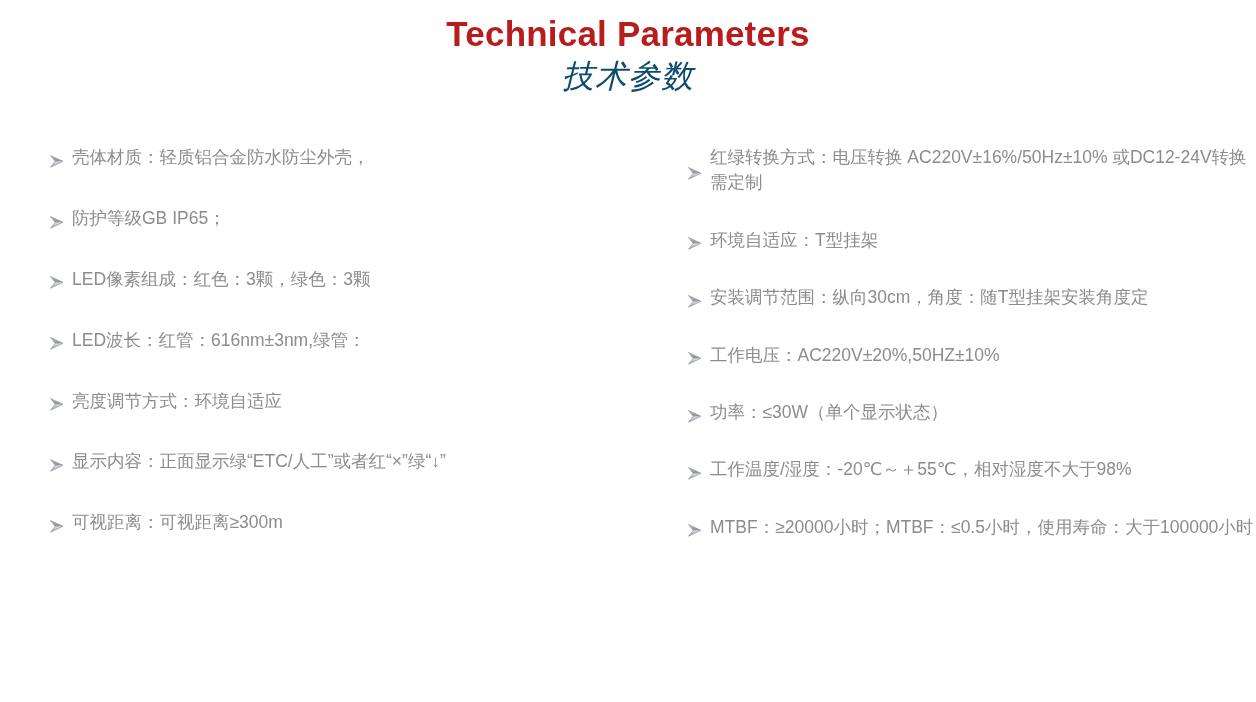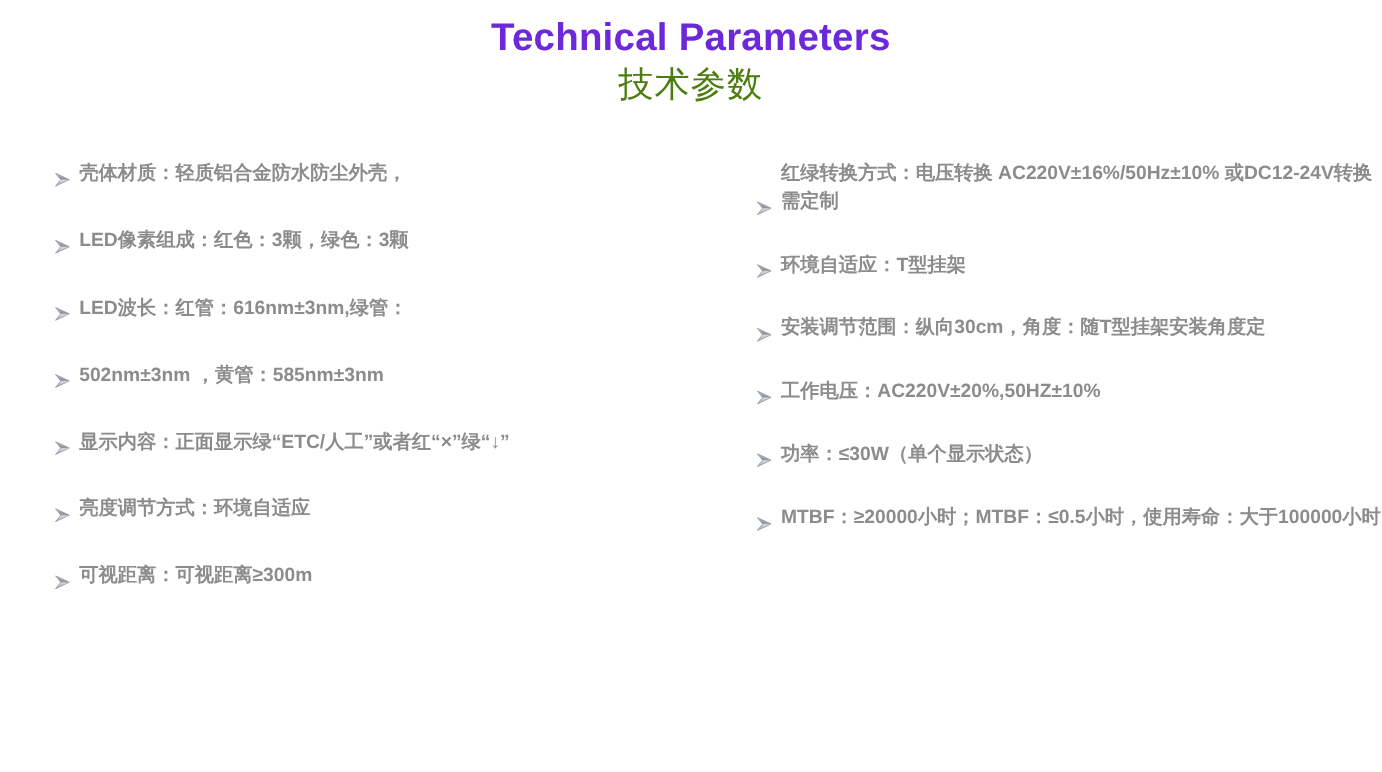--- a/index.html
+++ b/index.html
@@ -19,32 +19,33 @@
   
   .heading {
     width: 100%;
     text-align: center;
     padding-top: 13px;
     box-sizing: border-box;
   }
   .title-en {
     font-size: 35px;
     font-weight: bold;
-    color: #6d28d9;
+    color: #b91c1c;
     letter-spacing: 0.2px;
     line-height: 1.18;
     margin: 0;
   }
   .title-cn {
     font-size: 32px;
     font-weight: normal;
-    color: #4d7c0f;
+    color: #0c4a6e;
     letter-spacing: 1px;
     line-height: 1.3;
     margin: 2px 0 0 0;
+    font-style: italic;
   }
 
   
   .columns {
     position: absolute;
     top: 145px;
     left: 0;
     width: 1256px;
     display: flex;
     align-items: flex-start;
@@ -56,25 +57,24 @@
     width: 650px;
     padding-left: 50px;
   }
   .col-right {
     width: 606px;
     padding-left: 38px;
   }
 
   .spec-item {
     display: flex;
-    align-items: flex-end;
+    align-items: center;
     color: #8c8c8c;
     font-size: 17.5px;
     line-height: 1.45;
-    font-weight: bold;
   }
   .col-left .spec-item { margin-bottom: 35.5px; }
   .col-right .spec-item { margin-bottom: 32px; }
   .col-left .spec-item:last-child,
   .col-right .spec-item:last-child { margin-bottom: 0; }
 
   
   .bullet {
     flex: 0 0 auto;
     width: 22px;
@@ -123,20 +123,36 @@
               <linearGradient id="bg" x1="0" y1="0" x2="0" y2="1">
                 <stop offset="0%" stop-color="#b9bcc6"></stop>
                 <stop offset="45%" stop-color="#8f939c"></stop>
                 <stop offset="55%" stop-color="#d9dbe0"></stop>
                 <stop offset="100%" stop-color="#9aa0aa"></stop>
               </linearGradient>
             </defs>
             <path d="M0.5 0.5 L13 6.3 L0.5 12.2 L5.2 6.3 Z" fill="url(#bg)" stroke="#9296a0" stroke-width="0.7" stroke-linejoin="round"></path>
           </svg>
         </span>
+        <span class="spec-text">防护等级GB IP65；</span>
+      </div>
+      <div class="spec-item">
+        <span class="bullet">
+          <svg width="14" height="13" viewBox="0 0 14 13" aria-hidden="true">
+            <defs>
+              <linearGradient id="bg" x1="0" y1="0" x2="0" y2="1">
+                <stop offset="0%" stop-color="#b9bcc6"></stop>
+                <stop offset="45%" stop-color="#8f939c"></stop>
+                <stop offset="55%" stop-color="#d9dbe0"></stop>
+                <stop offset="100%" stop-color="#9aa0aa"></stop>
+              </linearGradient>
+            </defs>
+            <path d="M0.5 0.5 L13 6.3 L0.5 12.2 L5.2 6.3 Z" fill="url(#bg)" stroke="#9296a0" stroke-width="0.7" stroke-linejoin="round"></path>
+          </svg>
+        </span>
         <span class="spec-text">LED像素组成：红色：3颗，绿色：3颗</span>
       </div>
       <div class="spec-item">
         <span class="bullet">
           <svg width="14" height="13" viewBox="0 0 14 13" aria-hidden="true">
             <defs>
               <linearGradient id="bg" x1="0" y1="0" x2="0" y2="1">
                 <stop offset="0%" stop-color="#b9bcc6"></stop>
                 <stop offset="45%" stop-color="#8f939c"></stop>
                 <stop offset="55%" stop-color="#d9dbe0"></stop>
@@ -155,21 +171,21 @@
               <linearGradient id="bg" x1="0" y1="0" x2="0" y2="1">
                 <stop offset="0%" stop-color="#b9bcc6"></stop>
                 <stop offset="45%" stop-color="#8f939c"></stop>
                 <stop offset="55%" stop-color="#d9dbe0"></stop>
                 <stop offset="100%" stop-color="#9aa0aa"></stop>
               </linearGradient>
             </defs>
             <path d="M0.5 0.5 L13 6.3 L0.5 12.2 L5.2 6.3 Z" fill="url(#bg)" stroke="#9296a0" stroke-width="0.7" stroke-linejoin="round"></path>
           </svg>
         </span>
-        <span class="spec-text">502nm±3nm ，黄管：585nm±3nm</span>
+        <span class="spec-text">亮度调节方式：环境自适应</span>
       </div>
       <div class="spec-item">
         <span class="bullet">
           <svg width="14" height="13" viewBox="0 0 14 13" aria-hidden="true">
             <defs>
               <linearGradient id="bg" x1="0" y1="0" x2="0" y2="1">
                 <stop offset="0%" stop-color="#b9bcc6"></stop>
                 <stop offset="45%" stop-color="#8f939c"></stop>
                 <stop offset="55%" stop-color="#d9dbe0"></stop>
                 <stop offset="100%" stop-color="#9aa0aa"></stop>
@@ -187,36 +203,20 @@
               <linearGradient id="bg" x1="0" y1="0" x2="0" y2="1">
                 <stop offset="0%" stop-color="#b9bcc6"></stop>
                 <stop offset="45%" stop-color="#8f939c"></stop>
                 <stop offset="55%" stop-color="#d9dbe0"></stop>
                 <stop offset="100%" stop-color="#9aa0aa"></stop>
               </linearGradient>
             </defs>
             <path d="M0.5 0.5 L13 6.3 L0.5 12.2 L5.2 6.3 Z" fill="url(#bg)" stroke="#9296a0" stroke-width="0.7" stroke-linejoin="round"></path>
           </svg>
         </span>
-        <span class="spec-text">亮度调节方式：环境自适应</span>
-      </div>
-      <div class="spec-item">
-        <span class="bullet">
-          <svg width="14" height="13" viewBox="0 0 14 13" aria-hidden="true">
-            <defs>
-              <linearGradient id="bg" x1="0" y1="0" x2="0" y2="1">
-                <stop offset="0%" stop-color="#b9bcc6"></stop>
-                <stop offset="45%" stop-color="#8f939c"></stop>
-                <stop offset="55%" stop-color="#d9dbe0"></stop>
-                <stop offset="100%" stop-color="#9aa0aa"></stop>
-              </linearGradient>
-            </defs>
-            <path d="M0.5 0.5 L13 6.3 L0.5 12.2 L5.2 6.3 Z" fill="url(#bg)" stroke="#9296a0" stroke-width="0.7" stroke-linejoin="round"></path>
-          </svg>
-        </span>
         <span class="spec-text">可视距离：可视距离≥300m</span>
       </div>
     </div>
 
   <div class="col col-right">
       <div class="spec-item">
         <span class="bullet">
           <svg width="14" height="13" viewBox="0 0 14 13" aria-hidden="true">
             <defs>
               <linearGradient id="bg" x1="0" y1="0" x2="0" y2="1">
@@ -302,17 +302,33 @@
               <linearGradient id="bg" x1="0" y1="0" x2="0" y2="1">
                 <stop offset="0%" stop-color="#b9bcc6"></stop>
                 <stop offset="45%" stop-color="#8f939c"></stop>
                 <stop offset="55%" stop-color="#d9dbe0"></stop>
                 <stop offset="100%" stop-color="#9aa0aa"></stop>
               </linearGradient>
             </defs>
             <path d="M0.5 0.5 L13 6.3 L0.5 12.2 L5.2 6.3 Z" fill="url(#bg)" stroke="#9296a0" stroke-width="0.7" stroke-linejoin="round"></path>
           </svg>
         </span>
+        <span class="spec-text">工作温度/湿度：-20℃～＋55℃，相对湿度不大于98%</span>
+      </div>
+      <div class="spec-item">
+        <span class="bullet">
+          <svg width="14" height="13" viewBox="0 0 14 13" aria-hidden="true">
+            <defs>
+              <linearGradient id="bg" x1="0" y1="0" x2="0" y2="1">
+                <stop offset="0%" stop-color="#b9bcc6"></stop>
+                <stop offset="45%" stop-color="#8f939c"></stop>
+                <stop offset="55%" stop-color="#d9dbe0"></stop>
+                <stop offset="100%" stop-color="#9aa0aa"></stop>
+              </linearGradient>
+            </defs>
+            <path d="M0.5 0.5 L13 6.3 L0.5 12.2 L5.2 6.3 Z" fill="url(#bg)" stroke="#9296a0" stroke-width="0.7" stroke-linejoin="round"></path>
+          </svg>
+        </span>
         <span class="spec-text">MTBF：≥20000小时；MTBF：≤0.5小时，使用寿命：大于100000小时</span>
       </div>
     </div>
 
 </div>
 
 </body></html>

